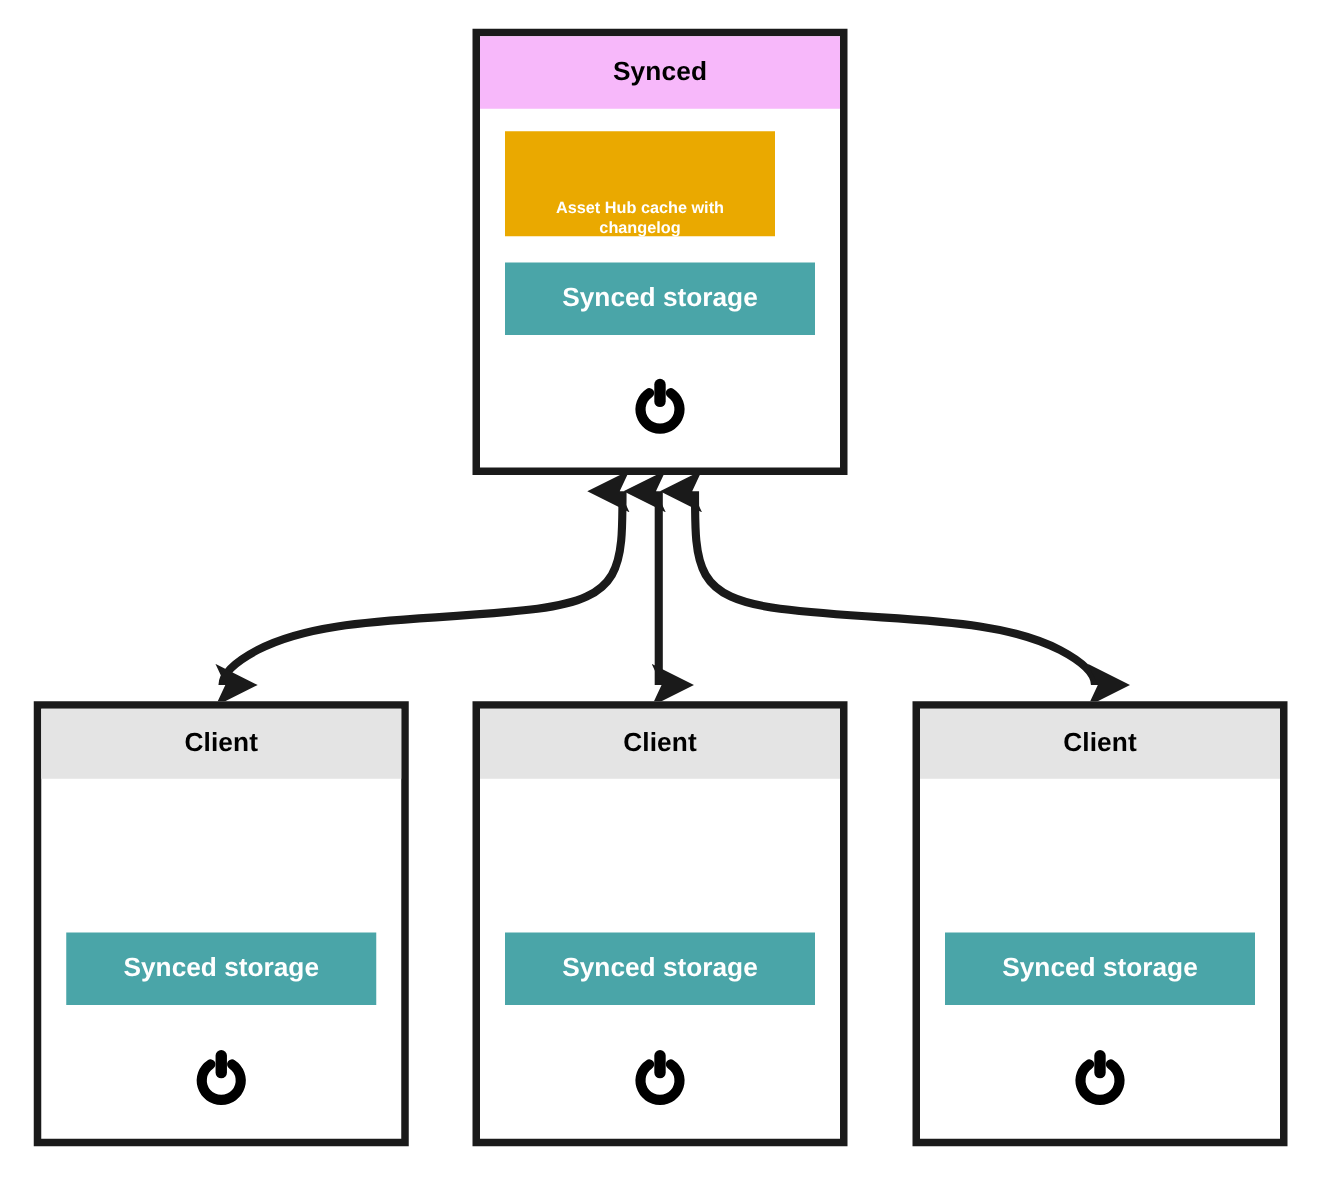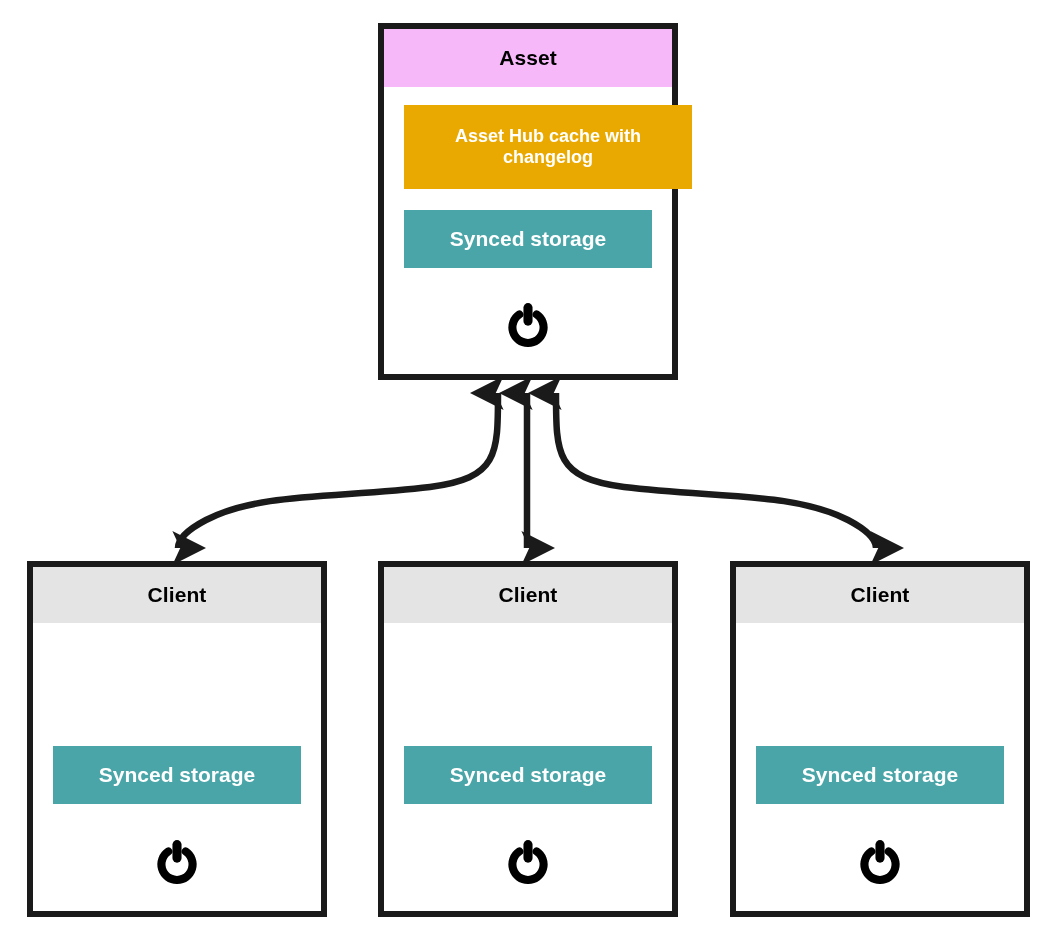--- a/index.html
+++ b/index.html
@@ -92,24 +92,24 @@
     </g>
 
     <g>
       <path d="M 556 393 C 556 455 556 478 624 487 C 714 498 794 492 848 520 C 869 531 876 540 876 548" fill="none" stroke="#1a1a1a" stroke-width="6.5" stroke-linecap="butt" marker-start="url(#arrowUp)" marker-end="url(#arrowUp)"></path>
     </g>
   </svg>
 
   <div class="node" style="left:378px; top:23px; width:300px; height:357px;">
 
     <div class="band-title" style="height:58px; background:#f7b8fa; font-size:21px;">
-      <span>Asset</span>
+      <span>Synced</span>
     </div>
 
-    <div class="block" style="left:20px; top:76px; width:288px; height:84px; background:#eaa900; font-size:18px; padding:0 8px;">
+    <div class="block" style="left:20px; top:76px; width:216px; height:84px; background:#eaa900; font-size:13px; padding:0 8px;align-items:flex-end;">
       <span>Asset Hub cache with changelog</span>
     </div>
 
     <div class="block" style="left:20px; top:181px; width:248px; height:58px; background:#4aa5a8; font-size:21px;">
       <span>Synced storage</span>
     </div>
 
     <svg class="power-icon" style="left:118px; top:270px;" width:52="" height:52="" width="52" height="52" viewBox="0 0 64 64" xmlns="http://www.w3.org/2000/svg">
       <path d="M32 5 a5.6 5.6 0 0 1 5.6 5.6 v16.6 a5.6 5.6 0 0 1 -11.2 0 V10.6 A5.6 5.6 0 0 1 32 5 Z" fill="#000000"></path>
       <path d="M32 59 A24 24 0 0 1 18.7 14.9 a4.9 4.9 0 0 1 5.4 8.2 a14.2 14.2 0 1 0 15.8 0 a4.9 4.9 0 0 1 5.4 -8.2 A24 24 0 0 1 32 59 Z" fill="#000000"></path>

